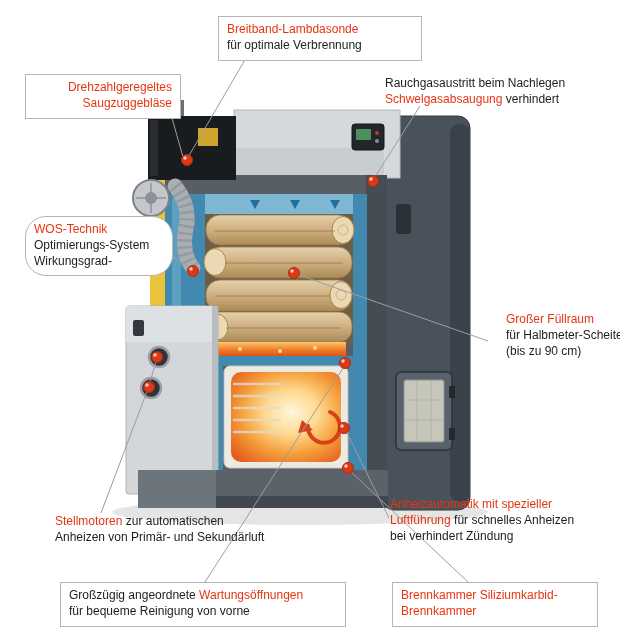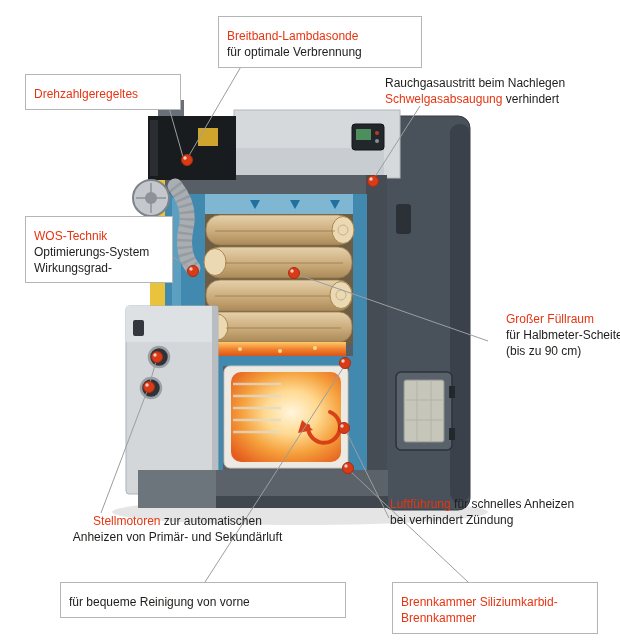--- a/index.html
+++ b/index.html
@@ -4,22 +4,22 @@
 <style>
   :root { --red:#e63512; --black:#1d1d1b; }
   html,body { margin:0; padding:0; background:#ffffff; }
   .stage {
     position:relative; width:620px; height:644px; overflow:hidden;
     background:#ffffff; font-family:"Liberation Sans", sans-serif;
     font-size:12px; color:var(--black); line-height:1.32;
   }
   .stage svg { position:absolute; left:0; top:0; }
   .callout { position:absolute; }
-  .callout.boxed { border:1px solid #b5b5b5; background:#fff; padding:12px 8px 6px; }
-  .callout.centered { text-align:center; }
+  .callout.boxed { border:1px solid #b5b5b5; background:#fff; padding:5px 8px 6px; }
+  .callout.centered { }
   .seg-red { color:var(--red); }
   .seg-black { color:var(--black); }
   .co-line { white-space:normal; }
 </style>
 </head>
 <body>
 
 <div class="stage">
 
   <svg width="620" height="644" viewBox="0 0 620 644">
@@ -204,45 +204,48 @@
           <circle cx="348" cy="468" r="5.5" fill="#da3b17" stroke="#a92c0e"></circle>
           <circle cx="346" cy="466" r="1.7" fill="rgba(255,255,255,0.75)"></circle>
         </g>
     </g>
   </svg>
 
   <div class="callout boxed" style="left:218px;top:16px;width:186px;">
       <div class="co-line"><span class="seg-red">Breitband-Lambdasonde</span></div>
       <div class="co-line"><span class="seg-black">für optimale Verbrennung</span></div>
     </div>
-  <div class="callout boxed" style="left:25px;top:74px;width:138px;">
+  <div class="callout boxed" style="left:25px;top:74px;width:138px;text-align:right;">
       <div class="co-line"><span class="seg-red">Drehzahlgeregeltes</span></div>
+      <div class="co-line"><span class="seg-red">Saugzuggebläse</span></div>
     </div>
   <div class="callout" style="left:385px;top:76px;width:212px;">
       <div class="co-line"><span class="seg-black">Rauchgasaustritt beim Nachlegen</span></div>
       <div class="co-line"><span class="seg-red">Schwelgasabsaugung</span><span class="seg-black"> verhindert</span></div>
     </div>
-  <div class="callout boxed" style="left:25px;top:216px;width:130px;">
+  <div class="callout boxed" style="left:25px;top:216px;width:130px;border-radius:21px;">
       <div class="co-line"><span class="seg-red">WOS-Technik</span></div>
       <div class="co-line"><span class="seg-black">Optimierungs-System</span></div>
       <div class="co-line"><span class="seg-black">Wirkungsgrad-</span></div>
     </div>
   <div class="callout" style="left:506px;top:312px;width:128px;">
       <div class="co-line"><span class="seg-red">Großer Füllraum</span></div>
       <div class="co-line"><span class="seg-black">für Halbmeter-Scheite</span></div>
       <div class="co-line"><span class="seg-black">(bis zu 90 cm)</span></div>
     </div>
   <div class="callout centered" style="left:55px;top:514px;width:245px;">
       <div class="co-line"><span class="seg-red">Stellmotoren</span><span class="seg-black"> zur automatischen</span></div>
       <div class="co-line"><span class="seg-black">Anheizen von Primär- und Sekundärluft</span></div>
     </div>
   <div class="callout boxed" style="left:60px;top:582px;width:268px;">
+      <div class="co-line"><span class="seg-black">Großzügig angeordnete </span><span class="seg-red">Wartungsöffnungen</span></div>
       <div class="co-line"><span class="seg-black">für bequeme Reinigung von vorne</span></div>
     </div>
   <div class="callout" style="left:390px;top:497px;width:208px;">
+      <div class="co-line"><span class="seg-red">Anheizautomatik mit spezieller</span></div>
       <div class="co-line"><span class="seg-red">Luftführung</span><span class="seg-black"> für schnelles Anheizen</span></div>
       <div class="co-line"><span class="seg-black">bei verhindert Zündung</span></div>
     </div>
   <div class="callout boxed" style="left:392px;top:582px;width:188px;">
       <div class="co-line"><span class="seg-red">Brennkammer Siliziumkarbid-</span></div>
       <div class="co-line"><span class="seg-red">Brennkammer</span></div>
     </div>
 
 </div>
 

